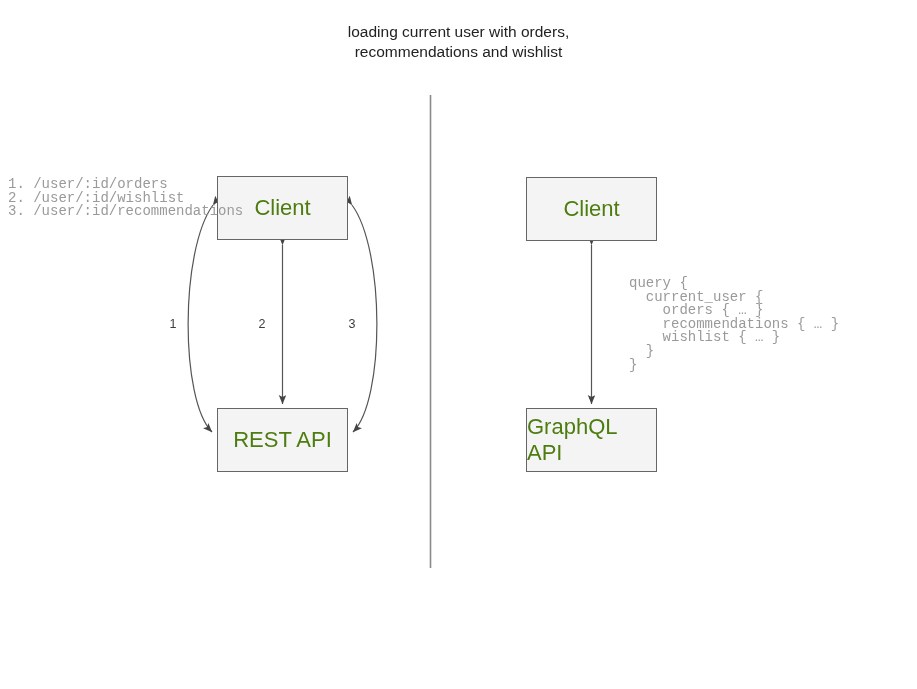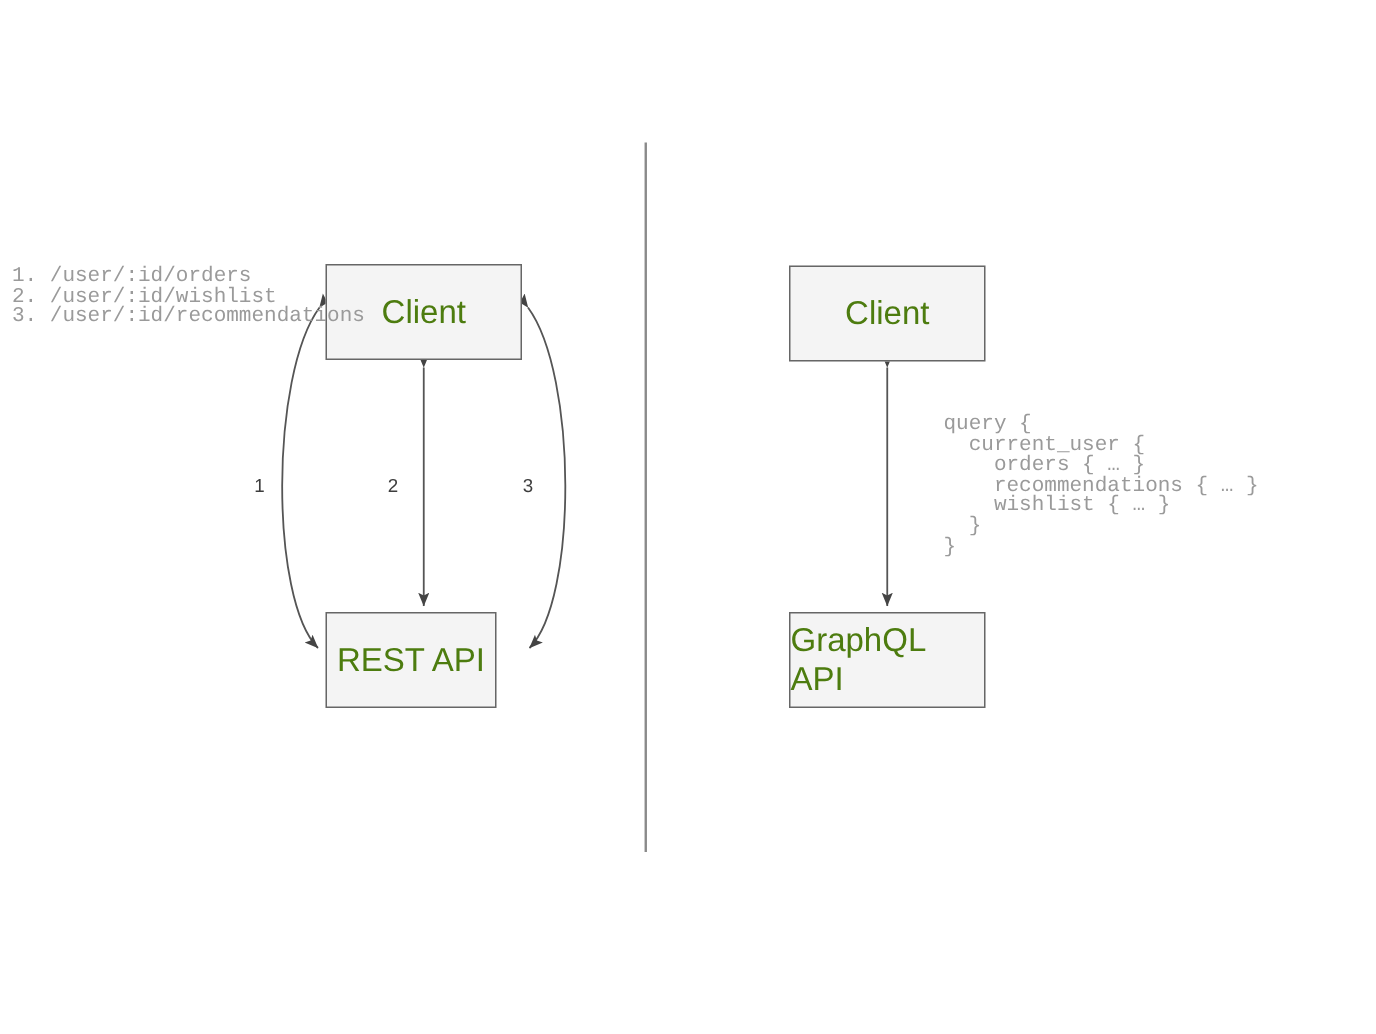--- a/index.html
+++ b/index.html
@@ -45,21 +45,21 @@
     box-sizing: border-box;
     background: #f4f4f4;
     border: 1.4px solid #666666;
     display: flex;
     align-items: center;
     justify-content: center;
     font-size: 22px;
     color: #4d7c0f;
   }
   #node-client-rest  { left: 217px; top: 176px; width: 131px; height: 64px; }
-  #node-rest-api     { left: 217px; top: 408px; width: 114px; height: 64px; }
+  #node-rest-api     { left: 217px; top: 408px; width: 131px; height: 64px; }
   #node-client-gql   { left: 526px; top: 177px; width: 131px; height: 64px; }
   #node-graphql-api  { left: 526px; top: 408px; width: 131px; height: 64px; }
 
   
   .mono {
     position: absolute;
     font-family: "Liberation Mono", "DejaVu Sans Mono", monospace;
     font-size: 14px;
     line-height: 13.6px;
     color: #9a9a9a;
@@ -78,20 +78,22 @@
   }
   #edge-label-1 { left: 163px; top: 317px; }
   #edge-label-2 { left: 252px; top: 317px; }
   #edge-label-3 { left: 342px; top: 317px; }
 </style>
 </head>
 <body>
 
 <div id="canvas">
 
+  <div id="title">loading current user with orders,
+recommendations and wishlist</div>
 
   <svg id="art" width="917" height="689">
     <defs>
       <marker id="ah" markerWidth="9" markerHeight="9" refX="7.4" refY="3.1" orient="auto" markerUnits="strokeWidth">
         <path d="M0,0 L7.6,3.1 L0,6.2 L1.6,3.1 Z" fill="#444444"></path>
       </marker>
     </defs>
 
     <line x1="430.5" y1="95" x2="430.5" y2="568" stroke="#8a8a8a" stroke-width="1.6"></line>
 

